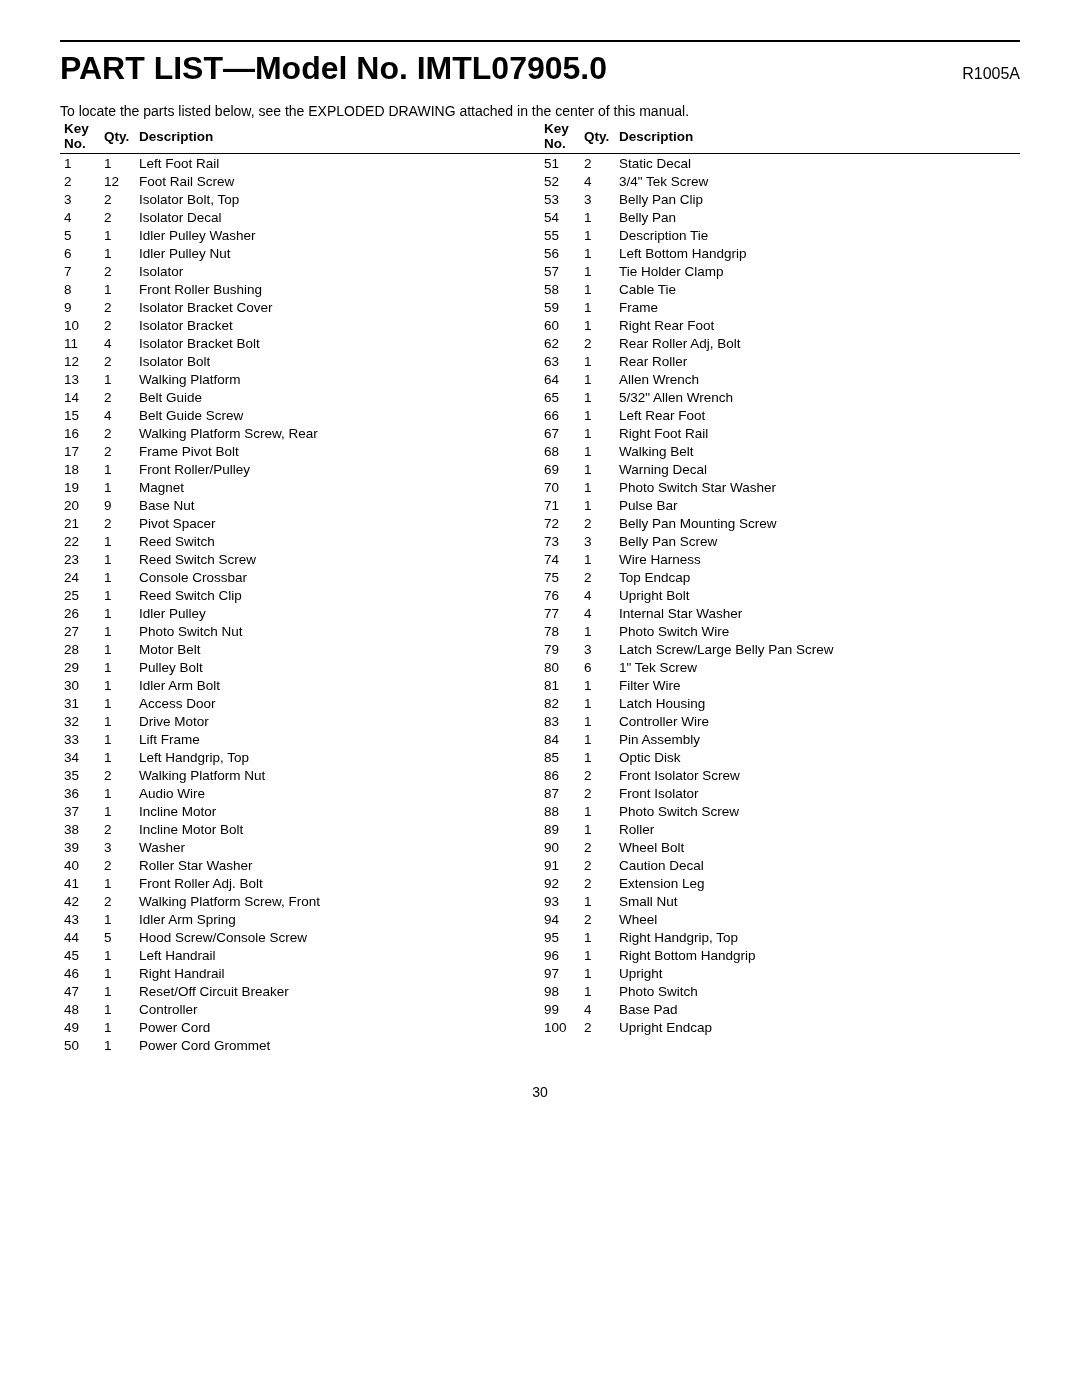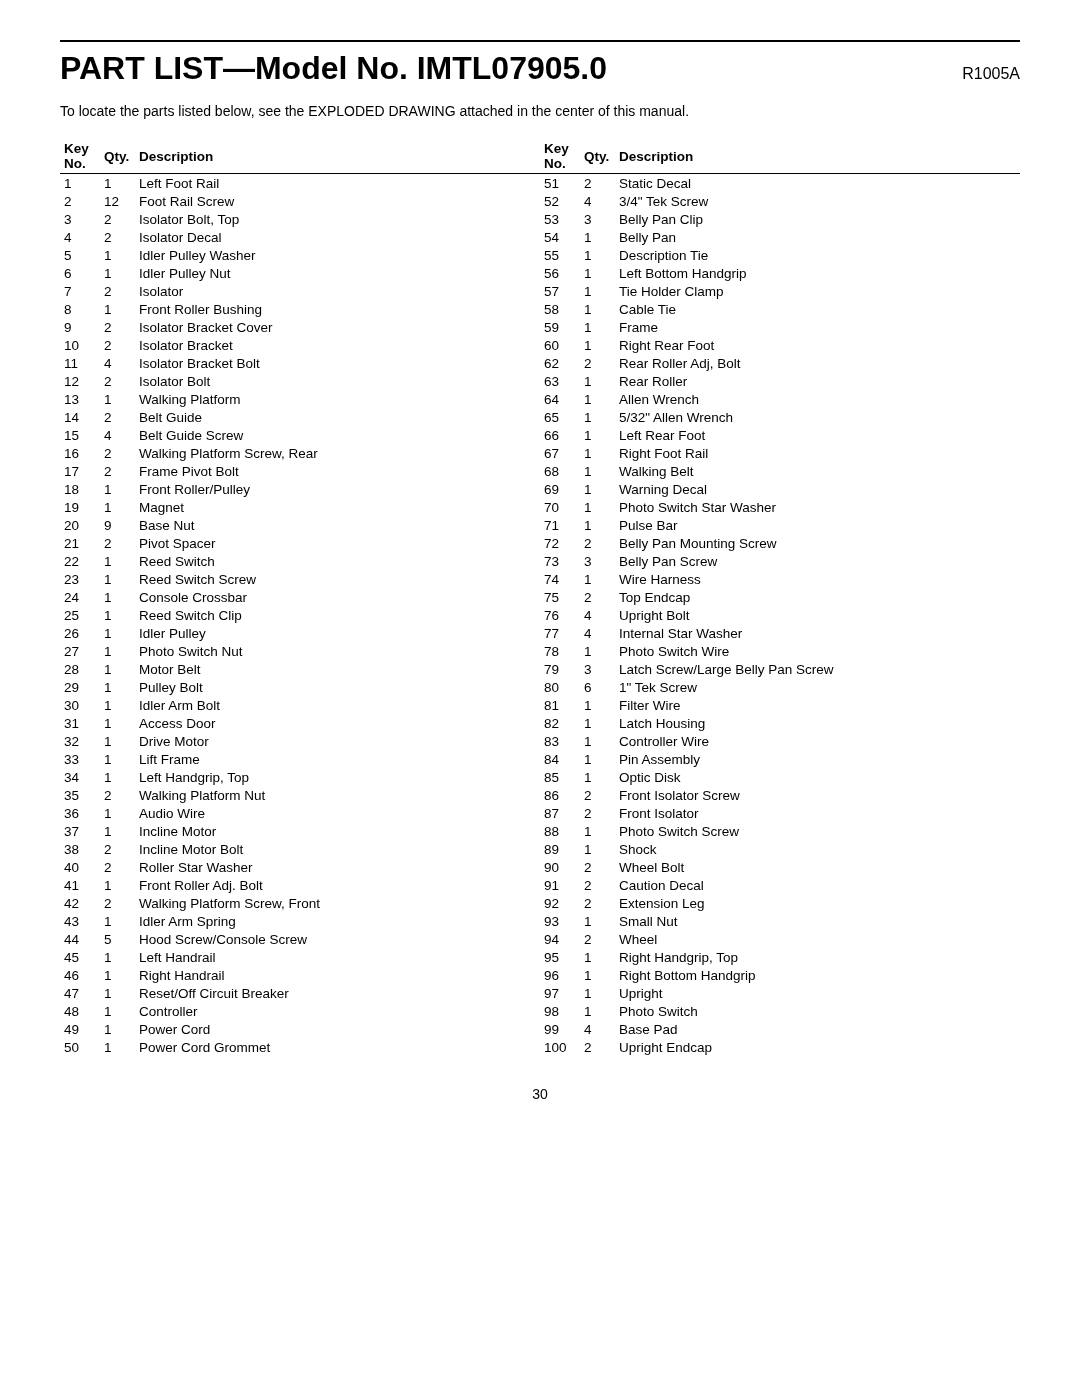--- a/index.html
+++ b/index.html
@@ -24,21 +24,20 @@
     .main-title {
       font-size: 32px;
       font-weight: bold;
     }
     .model-code {
       font-size: 16px;
       font-weight: normal;
     }
     .subtitle {
       font-size: 14px;
-      margin-bottom: 20px;
     }
     .columns-container {
       display: flex;
     }
     .column {
       flex: 1;
     }
     table {
       width: 100%;
       border-collapse: collapse;
@@ -284,20 +283,25 @@
     <td class="key-no">37</td>
     <td class="qty">1</td>
     <td class="desc">Incline Motor</td>
   </tr>
           <tr>
     <td class="key-no">38</td>
     <td class="qty">2</td>
     <td class="desc">Incline Motor Bolt</td>
   </tr>
           <tr>
+    <td class="key-no">39</td>
+    <td class="qty">3</td>
+    <td class="desc">Washer</td>
+  </tr>
+          <tr>
     <td class="key-no">40</td>
     <td class="qty">2</td>
     <td class="desc">Roller Star Washer</td>
   </tr>
           <tr>
     <td class="key-no">41</td>
     <td class="qty">1</td>
     <td class="desc">Front Roller Adj. Bolt</td>
   </tr>
           <tr>
@@ -539,21 +543,21 @@
     <td class="desc">Front Isolator</td>
   </tr>
           <tr>
     <td class="key-no">88</td>
     <td class="qty">1</td>
     <td class="desc">Photo Switch Screw</td>
   </tr>
           <tr>
     <td class="key-no">89</td>
     <td class="qty">1</td>
-    <td class="desc">Shock</td>
+    <td class="desc">Roller</td>
   </tr>
           <tr>
     <td class="key-no">90</td>
     <td class="qty">2</td>
     <td class="desc">Wheel Bolt</td>
   </tr>
           <tr>
     <td class="key-no">91</td>
     <td class="qty">2</td>
     <td class="desc">Caution Decal</td>

